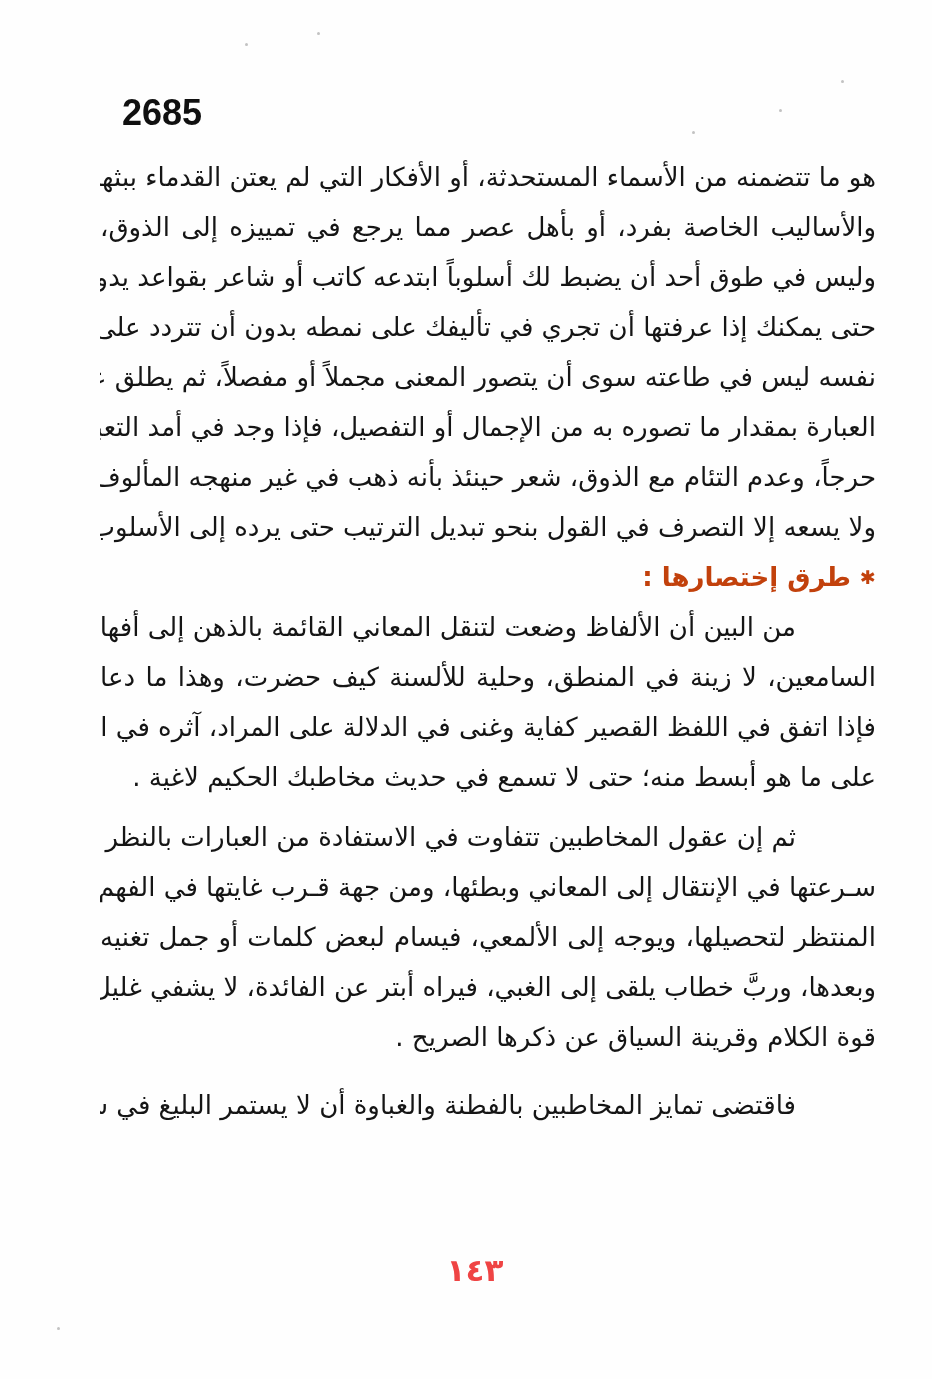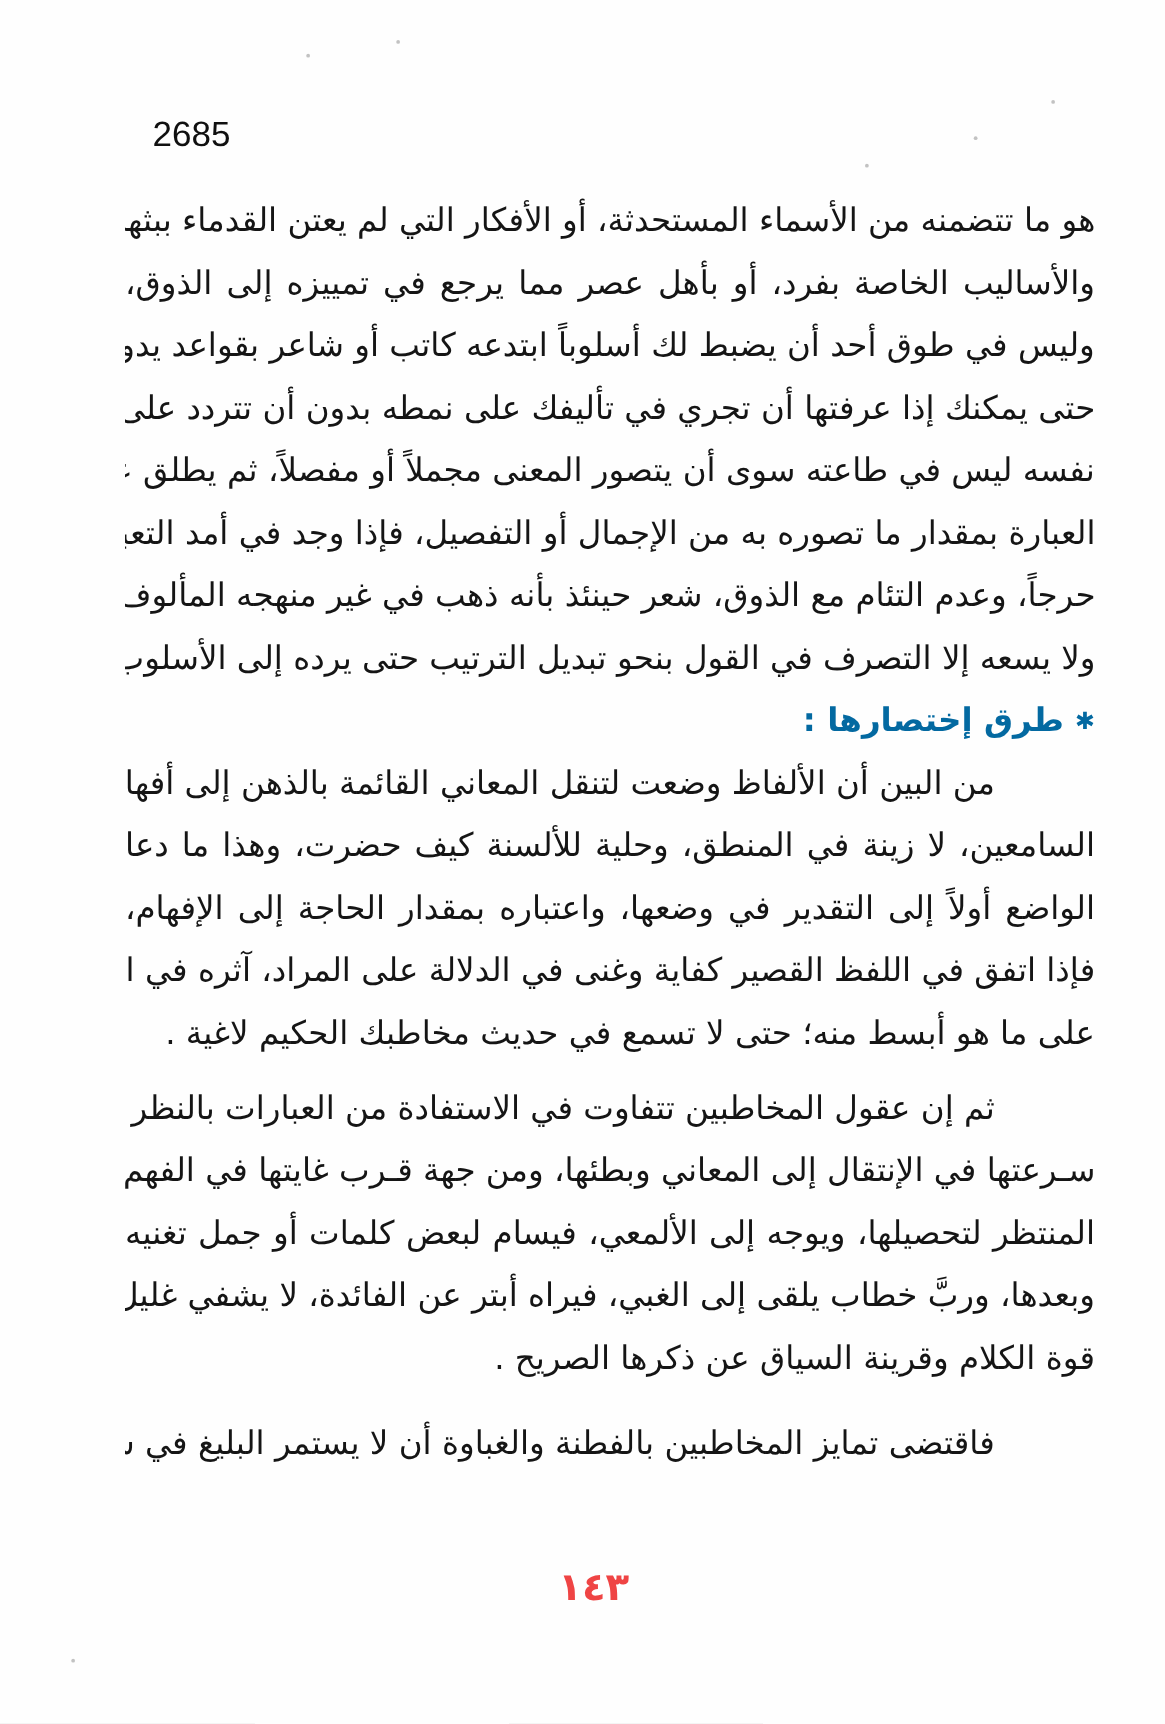--- a/index.html
+++ b/index.html
@@ -8,21 +8,21 @@
     width:932px;height:1379px;
     margin:0 auto;
     background:#fefefe;
     overflow:hidden;
     font-family:"DejaVu Sans", sans-serif;
     color:#151515;
   }
   .pagenum-top{
     position:absolute;left:122px;top:92px;
     font-family:"Liberation Sans", sans-serif;
-    font-weight:normal;font-size:28px;color:#101010;
+    font-weight:bold;font-size:36px;color:#101010;
     letter-spacing:0px;
   }
   .textblock{
     position:absolute;top:152px;left:100px;width:776px;
     direction:rtl;
   }
   .line{
     height:50px;line-height:50px;
     font-size:26px;
     text-align:justify;
@@ -34,21 +34,21 @@
     text-align:right;text-align-last:right;
     padding-right:80px;
   }
   .line.para-end{
     text-align:right;text-align-last:right;
   }
   .heading{
     height:50px;line-height:50px;
     font-size:26px;font-weight:bold;
     text-align:center;text-align-last:right;
-    color:#0369a1;
+    color:#c2410c;
   }
   .heading .star{
     font-size:19px;
     margin-left:9px;
     vertical-align:2px;
     font-weight:normal;
   }
   .para-gap-sm{margin-top:10px;}
   .para-gap-lg{margin-top:18px;}
   .pagenum-bottom{
@@ -83,21 +83,20 @@
       <div class="line para-end">ولا يسعه إلا التصرف في القول بنحو تبديل الترتيب حتى يرده إلى الأسلوب .</div>
     </div>
 
     <div class="heading">
       <span class="star">✱</span><span>طرق إختصارها :</span>
     </div>
 
     <div class="para">
       <div class="line para-start">من البين أن الألفاظ وضعت لتنقل المعاني القائمة بالذهن إلى أفهام</div>
       <div class="line">السامعين، لا زينة في المنطق، وحلية للألسنة كيف حضرت، وهذا ما دعا</div>
-      <div class="line">الواضع أولاً إلى التقدير في وضعها، واعتباره بمقدار الحاجة إلى الإفهام،</div>
       <div class="line">فإذا اتفق في اللفظ القصير كفاية وغنى في الدلالة على المراد، آثره في الوضع</div>
       <div class="line para-end">على ما هو أبسط منه؛ حتى لا تسمع في حديث مخاطبك الحكيم لاغية .</div>
     </div>
 
     <div class="para para-gap-sm">
       <div class="line para-start">ثم إن عقول المخاطبين تتفاوت في الاستفادة من العبارات بالنظر إلى</div>
       <div class="line">سـرعتها في الإنتقال إلى المعاني وبطئها، ومن جهة قـرب غايتها في الفهم</div>
       <div class="line">المنتظر لتحصيلها، ويوجه إلى الألمعي، فيسام لبعض كلمات أو جمل تغنيه</div>
       <div class="line">وبعدها، وربَّ خطاب يلقى إلى الغبي، فيراه أبتر عن الفائدة، لا يشفي غليل</div>
       <div class="line para-end">قوة الكلام وقرينة السياق عن ذكرها الصريح .</div>

